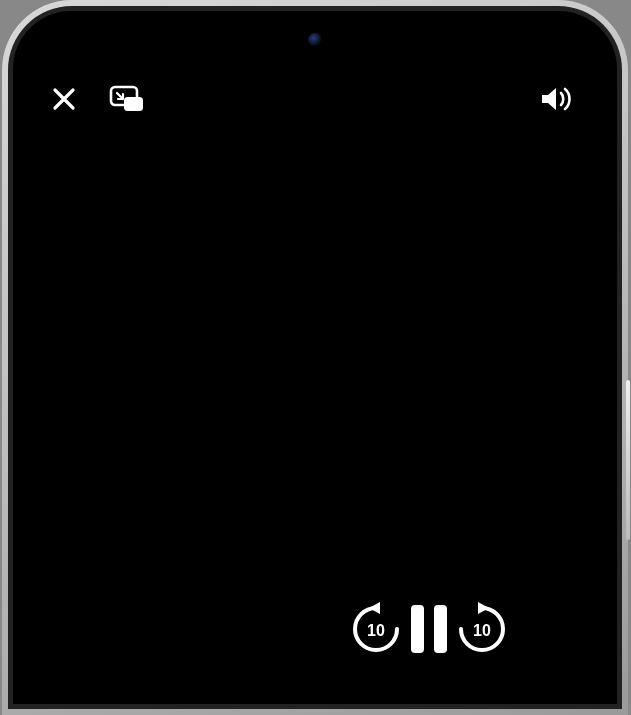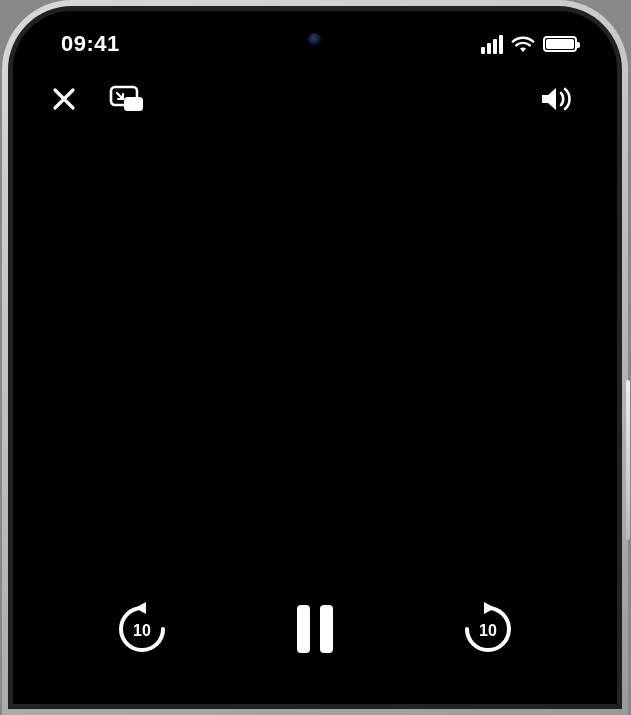--- a/index.html
+++ b/index.html
@@ -133,24 +133,24 @@
   }
   .icon-btn {
     cursor: pointer;
     display: inline-flex;
     color: #fff;
   }
   .playback-controls {
     position: absolute;
     bottom: 46px;
     left: 0;
-    right: 0;
-    display: flex;
-    align-items: center;
-    justify-content: space-between;
+    right: 6px;
+    display: flex;
+    align-items: center;
+    justify-content: flex-end;
     padding: 0 100px;
   }
   .skip-label {
     font-size: 16px;
     font-weight: 600;
     fill: #fff;
   }
   .side-btn {
     position: absolute;
     right: -2px;
@@ -163,39 +163,20 @@
 <body>
 
 <div class="device">
   <div class="side-btn" style="top:380px;height:160px"></div>
   <div class="device-inner">
     <div class="screen">
 
       <div class="notch"></div>
       <div class="camera"></div>
 
-      <div class="status-bar">
-        <div class="status-time">09:41</div>
-        <div class="status-right">
-          <div class="signal">
-            <span></span>
-              <span></span>
-              <span></span>
-              <span></span>
-          </div>
-          <svg width="24" height="18" viewBox="0 0 24 18">
-            <path d="M12 17 L9 13.5 C10.7 12.2 13.3 12.2 15 13.5 Z" fill="#fff"></path>
-            <path d="M5.2 10.4 C9 7 15 7 18.8 10.4" stroke="#fff" stroke-width="2.4" fill="none" stroke-linecap="round"></path>
-            <path d="M1.8 6.6 C7.6 1.4 16.4 1.4 22.2 6.6" stroke="#fff" stroke-width="2.4" fill="none" stroke-linecap="round"></path>
-          </svg>
-          <div class="battery">
-            <div class="battery-fill"></div>
-          </div>
-        </div>
-      </div>
 
       <div class="top-controls">
         <div class="top-left">
           <span class="icon-btn">
             <svg width="26" height="26" viewBox="0 0 26 26">
               <path d="M4 4 L22 22 M22 4 L4 22" stroke="#fff" stroke-width="3.2" stroke-linecap="round"></path>
             </svg>
           </span>
           <span class="icon-btn">
             <svg width="36" height="28" viewBox="0 0 36 28">

